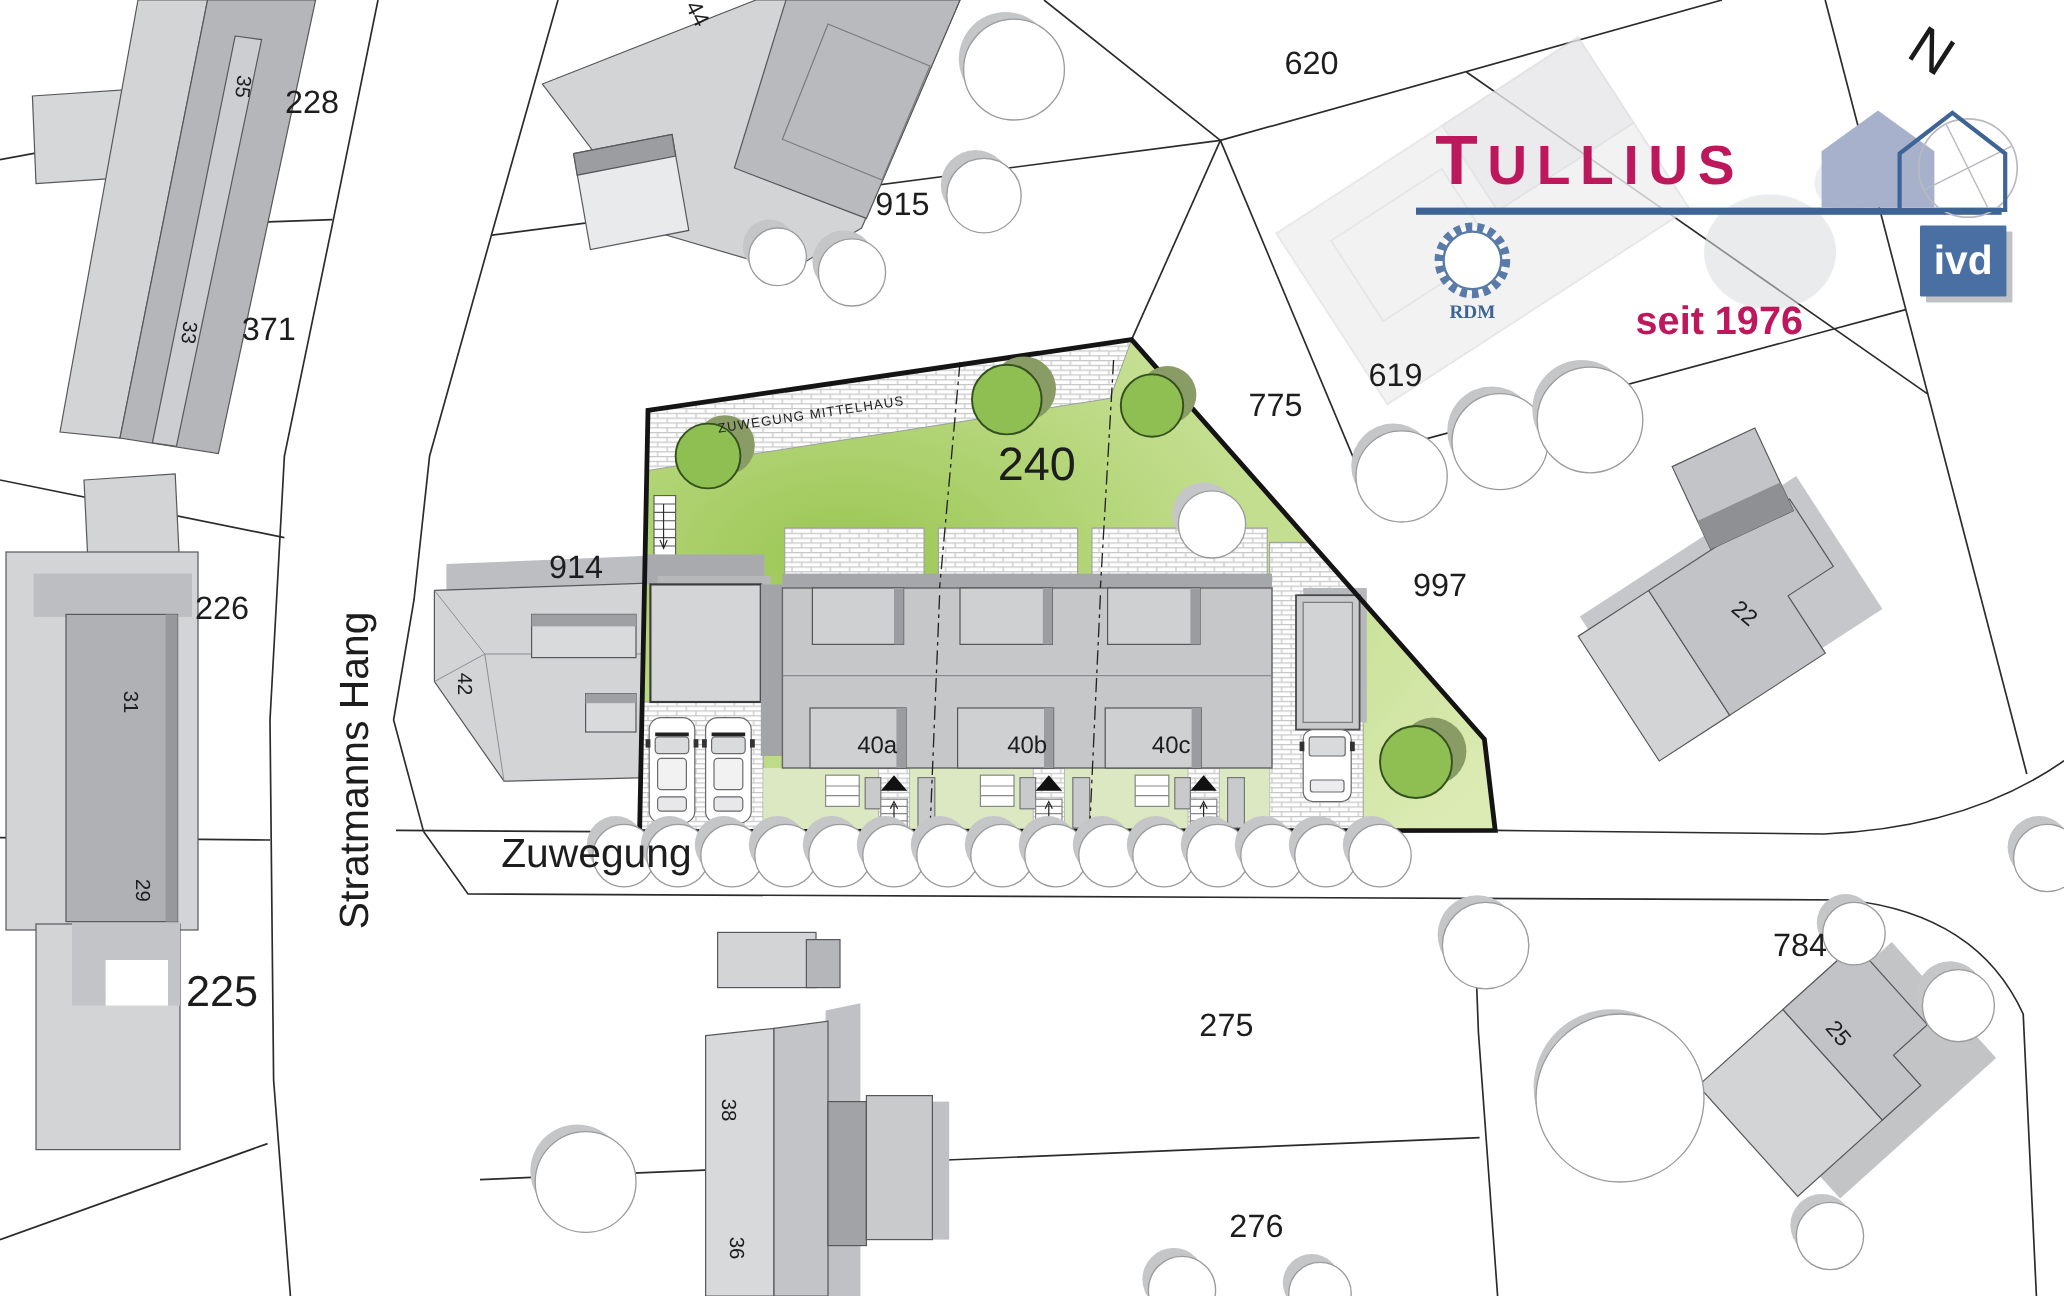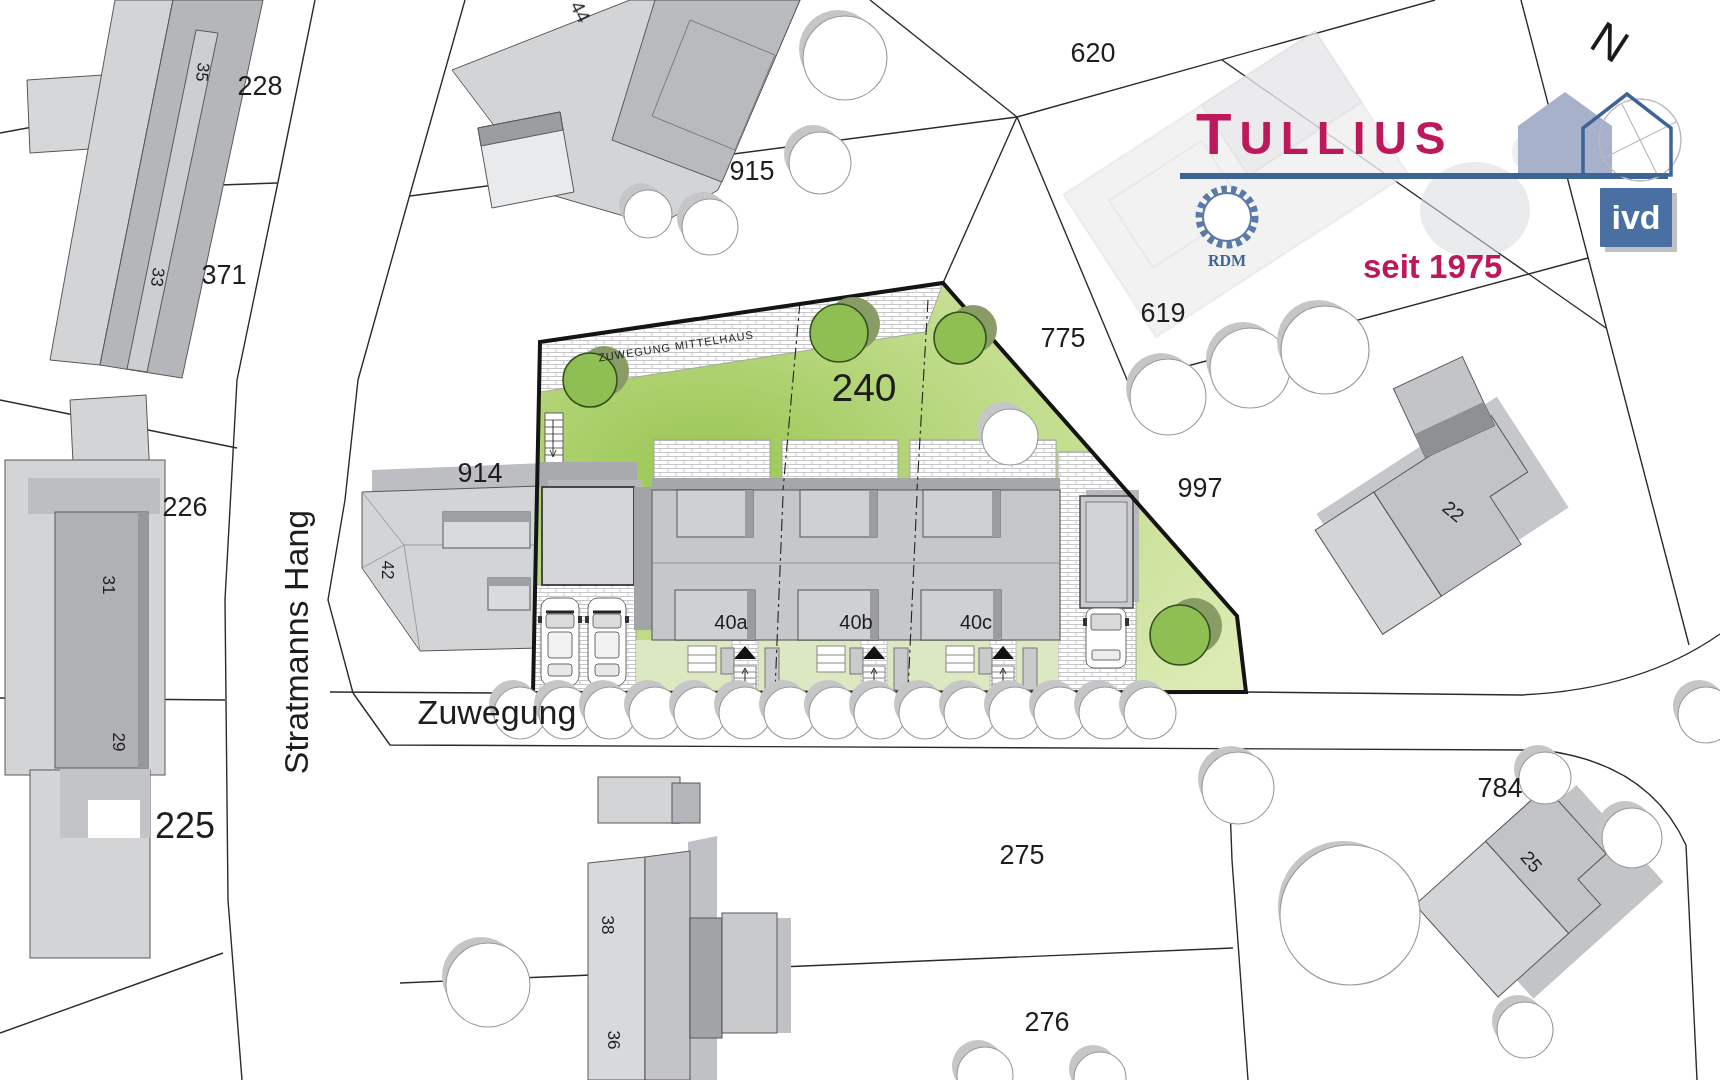--- a/index.html
+++ b/index.html
@@ -397,18 +397,18 @@
 
 <div class="lbl" style="left:731px;top:622px;font-size:20px">40a</div>
 <div class="lbl" style="left:856px;top:622px;font-size:20px">40b</div>
 <div class="lbl" style="left:976px;top:622px;font-size:20px">40c</div>
 
 <div class="lbl" style="left:296px;top:642px;font-size:34px;transform:translate(-50%,-50%) rotate(-90deg)">Stratmanns Hang</div>
 <div class="lbl" style="left:497px;top:712px;font-size:34px">Zuwegung</div>
 <div class="lbl" style="left:676px;top:346px;font-size:11px;letter-spacing:1px;transform:translate(-50%,-50%) rotate(-8.5deg)">ZUWEGUNG MITTELHAUS</div>
 
 <div class="logo-word" style="left:1196px;top:100px;font-size:46px;letter-spacing:8px"><span style="font-size:58px">T</span><span>ULLIUS</span></div>
-<div class="logo-word" style="left:1363px;top:248px;font-size:33px">seit 1975</div>
+<div class="logo-word" style="left:1363px;top:248px;font-size:33px">seit 1976</div>
 <div class="rdm-text">RDM</div>
 <div class="ivd">ivd</div>
 <div class="north">N</div>
 
 </div>
 
 </body></html>

